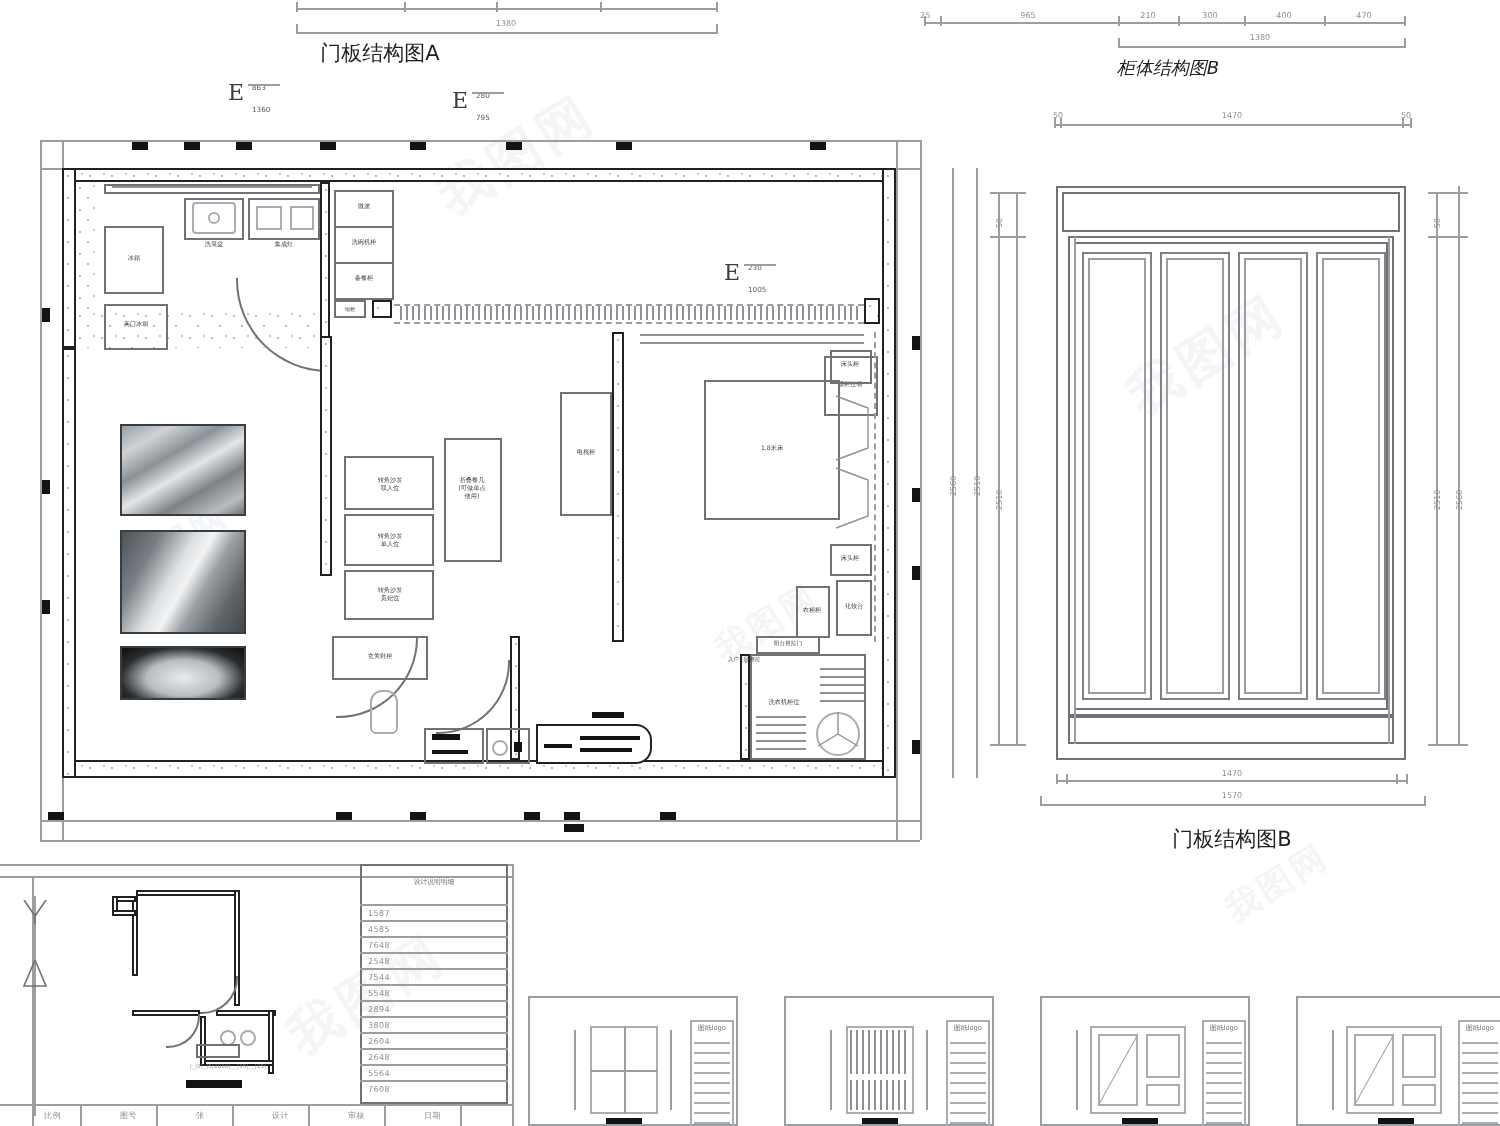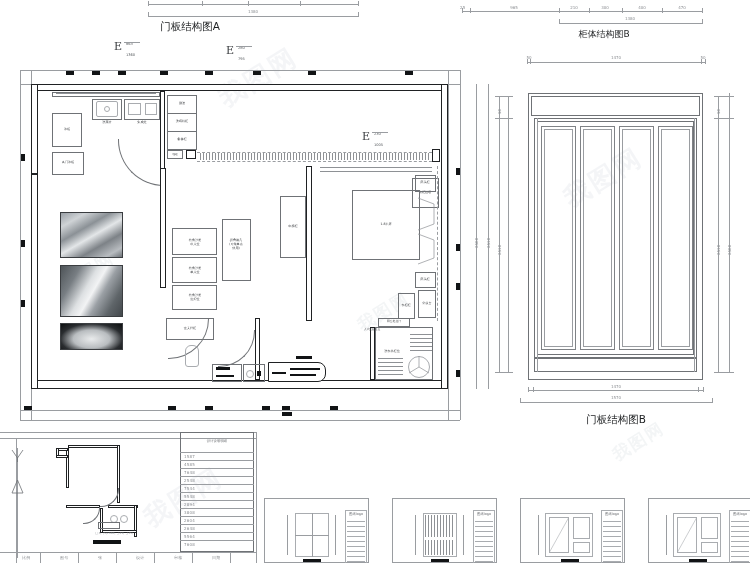--- a/index.html
+++ b/index.html
@@ -100,21 +100,21 @@
   <div class="dimc" style="left:514px;top:5px;">965</div>
   <div class="dimc" style="left:574px;top:5px;">210</div>
   <div class="dimc" style="left:605px;top:5px;">300</div>
   <div class="dimc" style="left:642px;top:5px;">400</div>
   <div class="dimc" style="left:682px;top:5px;">470</div>
   <div class="ln hl thin" style="left:559px;top:23px;width:143px;"></div>
   <div class="tick" style="left:559px;top:19px;"></div>
   <div class="tick" style="left:702px;top:19px;"></div>
   <div class="dimc" style="left:630px;top:16px;">1380</div>
 </div>
-<div class="title" style="left:604px;top:28px;font-size:9px;">柜体结构图B</div>
+<div class="title" style="left:584px;top:28px;font-size:9px;font-style:italic;">柜体结构图B</div>
 
 <div>
   <div class="ln hl thin" style="left:527px;top:62px;width:178px;"></div>
   <div class="tick" style="left:527px;top:59px;"></div>
   <div class="tick" style="left:530px;top:59px;"></div>
   <div class="tick" style="left:701px;top:59px;"></div>
   <div class="tick" style="left:705px;top:59px;"></div>
   <div class="dimc" style="left:529px;top:55px;">50</div>
   <div class="dimc" style="left:616px;top:55px;">1470</div>
   <div class="dimc" style="left:703px;top:55px;">50</div>

